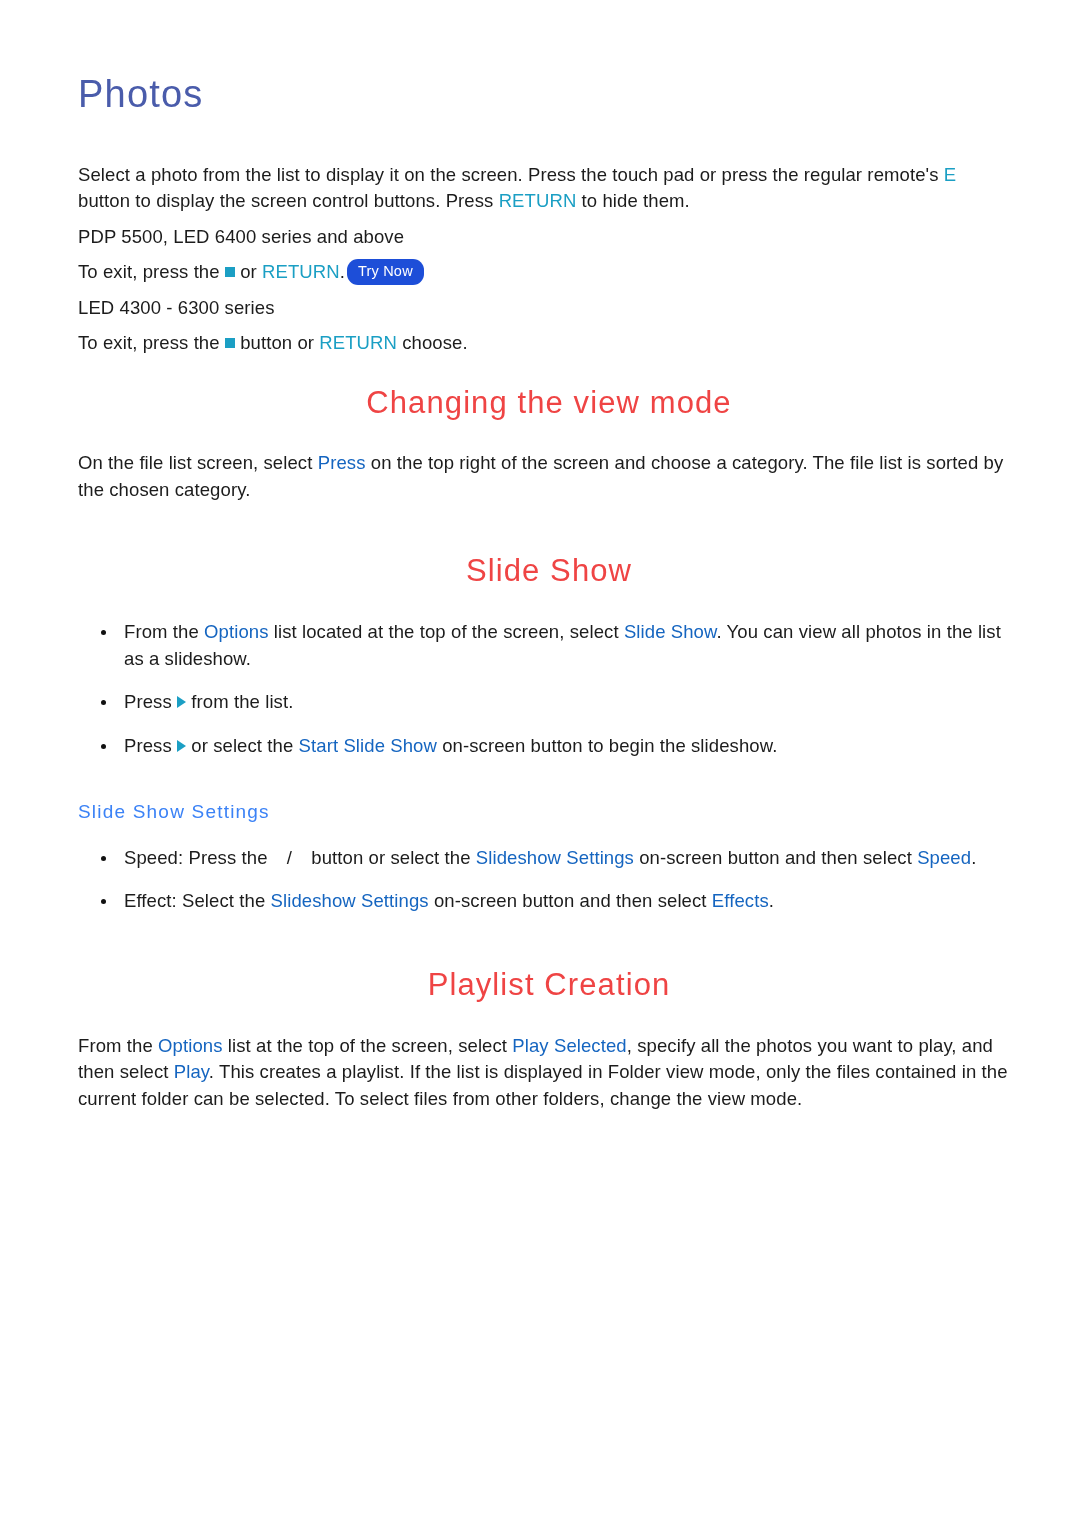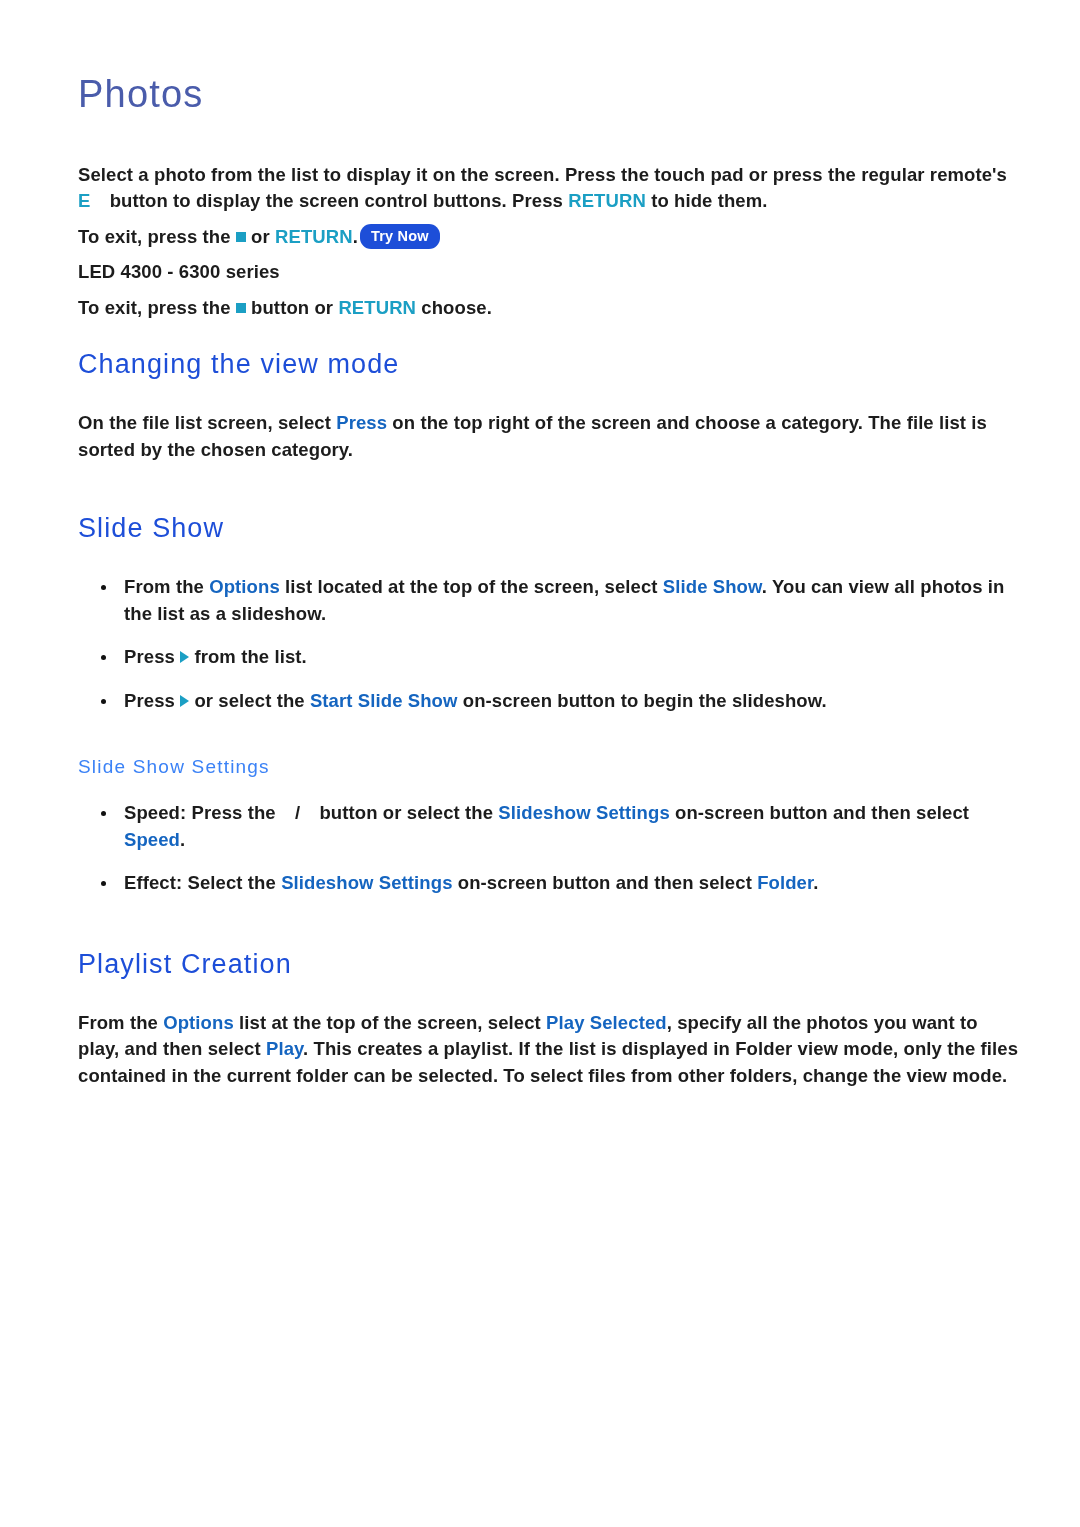--- a/index.html
+++ b/index.html
@@ -27,44 +27,44 @@
   
   .title-h1 {
     font-size: 38px;
     font-weight: 400;
     letter-spacing: 1.2px;
     color: #4a5cab;
     margin: 0 0 46px 0;
     line-height: 1.1;
   }
   .title-h2 {
-    font-size: 27px;
+    font-size: 31px;
     font-weight: 400;
     letter-spacing: 1.1px;
-    color: #1d4ed8;
+    color: #ef4444;
     margin: 0 0 30px 0;
     line-height: 1.15;
+    text-align: center;
   }
   .title-h3 {
     font-size: 19px;
     font-weight: 400;
     letter-spacing: 1.2px;
     color: #3b82f6;
     margin: 0 0 22px 0;
     line-height: 1.15;
   }
 
   
   p.body, .bullet-text {
     font-size: 18.5px;
     line-height: 26.5px;
     color: #1c1c1c;
     margin: 0;
     letter-spacing: 0.1px;
-    font-weight: bold;
   }
   p.body { margin-bottom: 9px; }
   .para-block { margin-bottom: 28px; }
 
   
   .lnk {               
     color: #1565c0;
   }
   .teal {              
     color: #1b9fc4;
@@ -135,20 +135,21 @@
 <body>
 
 <div class="page">
 
   <h1 class="title-h1">Photos</h1>
 
   <div class="para-block">
 
     <p class="body"><span>Select a photo from the list to display it on the screen. Press the touch pad or press the regular remote's </span><span class="teal">E</span><span class="gapglyph"></span><span> button to display the screen control buttons. Press </span><span class="teal">RETURN</span><span> to hide them.</span></p>
 
+    <p class="body">PDP 5500, LED 6400 series and above</p>
 
     <p class="body"><span>To exit, press the </span><span class="glyph-stop"></span><span> or </span><span class="teal">RETURN</span><span>.</span><span class="pill">Try Now</span></p>
 
     <p class="body">LED 4300 - 6300 series</p>
 
     <p class="body"><span>To exit, press the </span><span class="glyph-stop"></span><span> button or </span><span class="teal">RETURN</span><span> choose.</span></p>
   </div>
 
   <section class="sec-viewmode">
     <h2 class="title-h2">Changing the view mode</h2>
@@ -175,21 +176,21 @@
 
   <section class="sec-settings">
     <h3 class="title-h3">Slide Show Settings</h3>
 
     <ul class="bullets">
       <li>
         <span class="bullet-text"><span>Speed: Press the </span><span class="gapglyph"></span><span>/</span><span class="gapglyph"></span><span> button or select the </span><span class="lnk">Slideshow Settings</span><span> on-screen button and then select </span><span class="lnk">Speed</span><span>.</span></span>
       </li>
 
       <li>
-        <span class="bullet-text"><span>Effect: Select the </span><span class="lnk">Slideshow Settings</span><span> on-screen button and then select </span><span class="lnk">Folder</span><span>.</span></span>
+        <span class="bullet-text"><span>Effect: Select the </span><span class="lnk">Slideshow Settings</span><span> on-screen button and then select </span><span class="lnk">Effects</span><span>.</span></span>
       </li>
     </ul>
   </section>
 
   <section>
     <h2 class="title-h2">Playlist Creation</h2>
     <p class="body"><span>From the </span><span class="lnk">Options</span><span> list at the top of the screen, select </span><span class="lnk">Play Selected</span><span>, specify all the photos you want to play, and then select </span><span class="lnk">Play</span><span>. This creates a playlist. If the list is displayed in Folder view mode, only the files contained in the current folder can be selected. To select files from other folders, change the view mode.</span></p>
   </section>
 
 </div>

